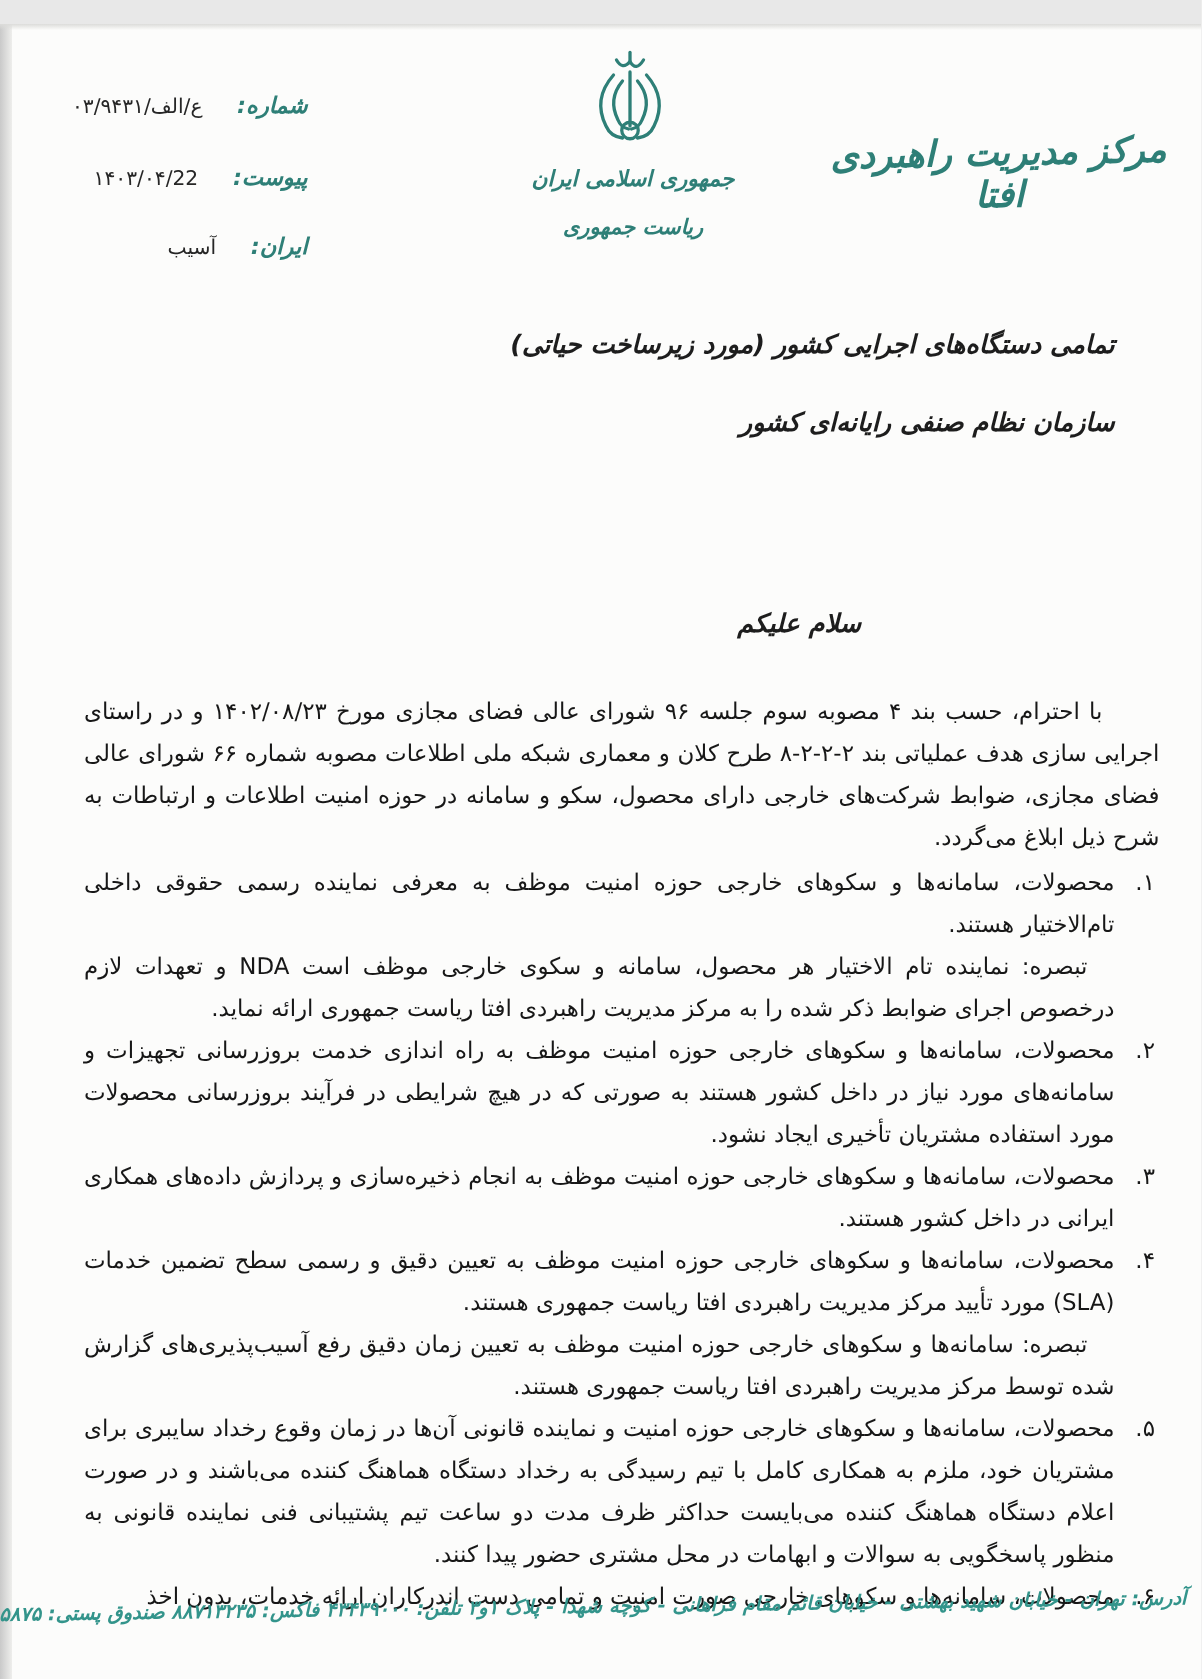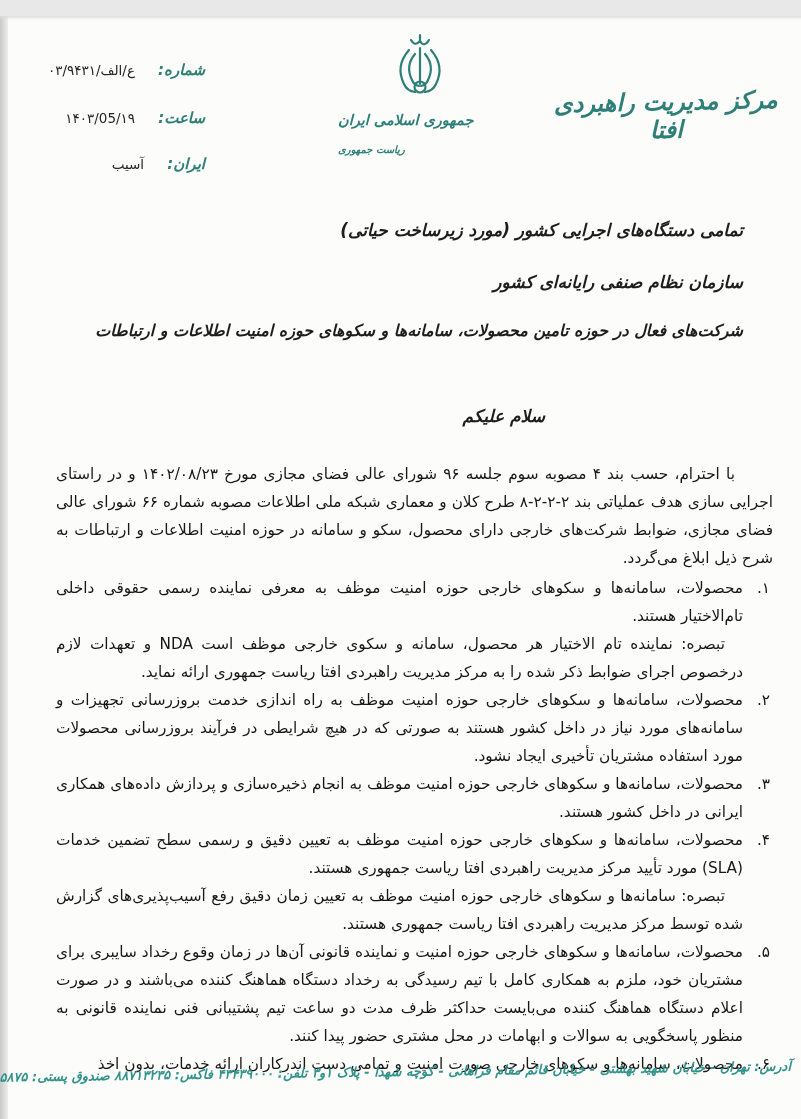--- a/index.html
+++ b/index.html
@@ -14,37 +14,37 @@
     background:linear-gradient(to bottom,#dcdcda,rgba(250,250,248,0));}
 
   
   .meta-row{position:absolute;direction:rtl;right:596px;white-space:nowrap;}
   .meta-row .mlabel{color:#2e7f77;font-weight:bold;font-style:italic;font-size:15px;margin-left:18px;}
   .meta-row .mvalue{color:#262626;font-size:13.5px;}
   .m1{top:44px}.m2{top:92px}.m3{top:138px}
 
   
   .emblem{position:absolute;left:388px;top:16px;}
-  .org-line{position:absolute;left:338px;width:168px;text-align:left;
+  .org-line{position:absolute;left:338px;width:168px;text-align:center;
     color:#2e7f77;font-weight:bold;font-style:italic;}
   .org1{top:96px;font-size:14.5px;}
-  .org2{top:128px;font-size:10px;}
+  .org2{top:128px;font-size:14px;}
 
   
   .lh-title{position:absolute;top:72px;right:10px;width:250px;text-align:center;
     color:#2e7f77;font-size:24px;font-weight:bold;font-style:italic;
     transform:rotate(-1.2deg);direction:rtl;}
 
   
   .recip{position:absolute;direction:rtl;right:58px;color:#1d1d1d;
     font-weight:bold;font-style:italic;font-size:17px;white-space:nowrap;}
   .r1{top:204px}.r2{top:256px}
   .r3{top:305px;font-size:16px;}
   .subject{top:352px;right:92px;}
-  .salut{top:390px;right:256px;}
+  .salut{top:390px;right:227px;}
 
   
   .body-text{position:absolute;top:444px;right:28px;left:56px;direction:rtl;
     text-align:justify;font-size:15.3px;line-height:28px;color:#171717;}
   .intro{text-indent:38px;margin:0 0 2px 0;}
   .item{position:relative;padding-right:30px;margin:0;}
   .item .inum{position:absolute;right:3px;top:0;}
   .note{text-indent:18px;margin:0;}
 
   
@@ -57,22 +57,22 @@
 
 <div class="page">
   <div class="scan-edge"></div>
   <div class="scan-edge-top"></div>
 
   <div class="meta-row m1">
     <span class="mlabel">شماره:</span>
     <span class="mvalue">ع/الف/۰۳/۹۴۳۱</span>
   </div>
   <div class="meta-row m2">
-    <span class="mlabel">ساعت:</span>
-    <span class="mvalue">۱۴۰۳/05/۱۹</span>
+    <span class="mlabel">پیوست:</span>
+    <span class="mvalue">۱۴۰۳/۰۴/22</span>
   </div>
   <div class="meta-row m3">
     <span class="mlabel">ایران:</span>
     <span class="mvalue">آسیب</span>
   </div>
 
   <div class="emblem">
     <svg width="64" height="76" viewBox="0 0 64 76" fill="none" stroke="#2e7f77" stroke-width="2.2" stroke-linecap="round">
       <path d="M32 3 v6"></path>
       <path d="M23 8 q4 7 9 1 q4 7 9 -1"></path>
@@ -84,21 +84,20 @@
       <path d="M43 18 q14 16 5 34 q-3 7 -11 8"></path>
     </svg>
   </div>
   <div class="org-line org1">جمهوری اسلامی ایران</div>
   <div class="org-line org2">ریاست جمهوری</div>
 
   <div class="lh-title">مرکز مدیریت راهبردی افتا</div>
 
   <div class="recip r1">تمامی دستگاه‌های اجرایی کشور (مورد زیرساخت حیاتی)</div>
   <div class="recip r2">سازمان نظام صنفی رایانه‌ای کشور</div>
-  <div class="recip r3">شرکت‌های فعال در حوزه تامین محصولات، سامانه‌ها و سکوهای حوزه امنیت اطلاعات و ارتباطات</div>
   <div class="recip salut">سلام علیکم</div>
 
   <div class="body-text">
     <p class="intro">با احترام، حسب بند ۴ مصوبه سوم جلسه ۹۶ شورای عالی فضای مجازی مورخ ۱۴۰۲/۰۸/۲۳ و در راستای اجرایی سازی هدف عملیاتی بند ۲-۲-۲-۸ طرح کلان و معماری شبکه ملی اطلاعات مصوبه شماره ۶۶ شورای عالی فضای مجازی، ضوابط شرکت‌های خارجی دارای محصول، سکو و سامانه در حوزه امنیت اطلاعات و ارتباطات به شرح ذیل ابلاغ می‌گردد.</p>
 
     <div class="item">
       <span class="inum">۱.</span>
       <span>محصولات، سامانه‌ها و سکوهای خارجی حوزه امنیت موظف به معرفی نماینده رسمی حقوقی داخلی تام‌الاختیار هستند.</span>
       <p class="note">تبصره: نماینده تام الاختیار هر محصول، سامانه و سکوی خارجی موظف است NDA و تعهدات لازم درخصوص اجرای ضوابط ذکر شده را به مرکز مدیریت راهبردی افتا ریاست جمهوری ارائه نماید.</p>
     </div>

